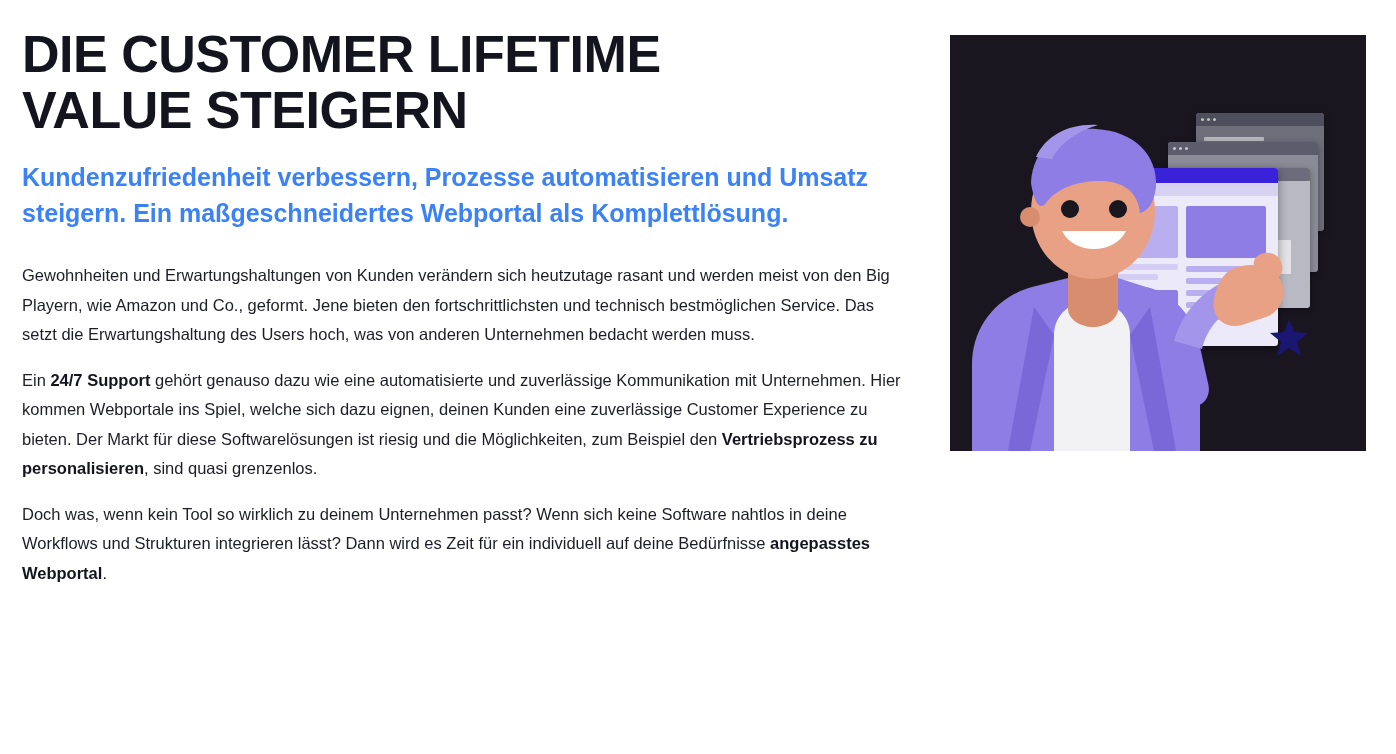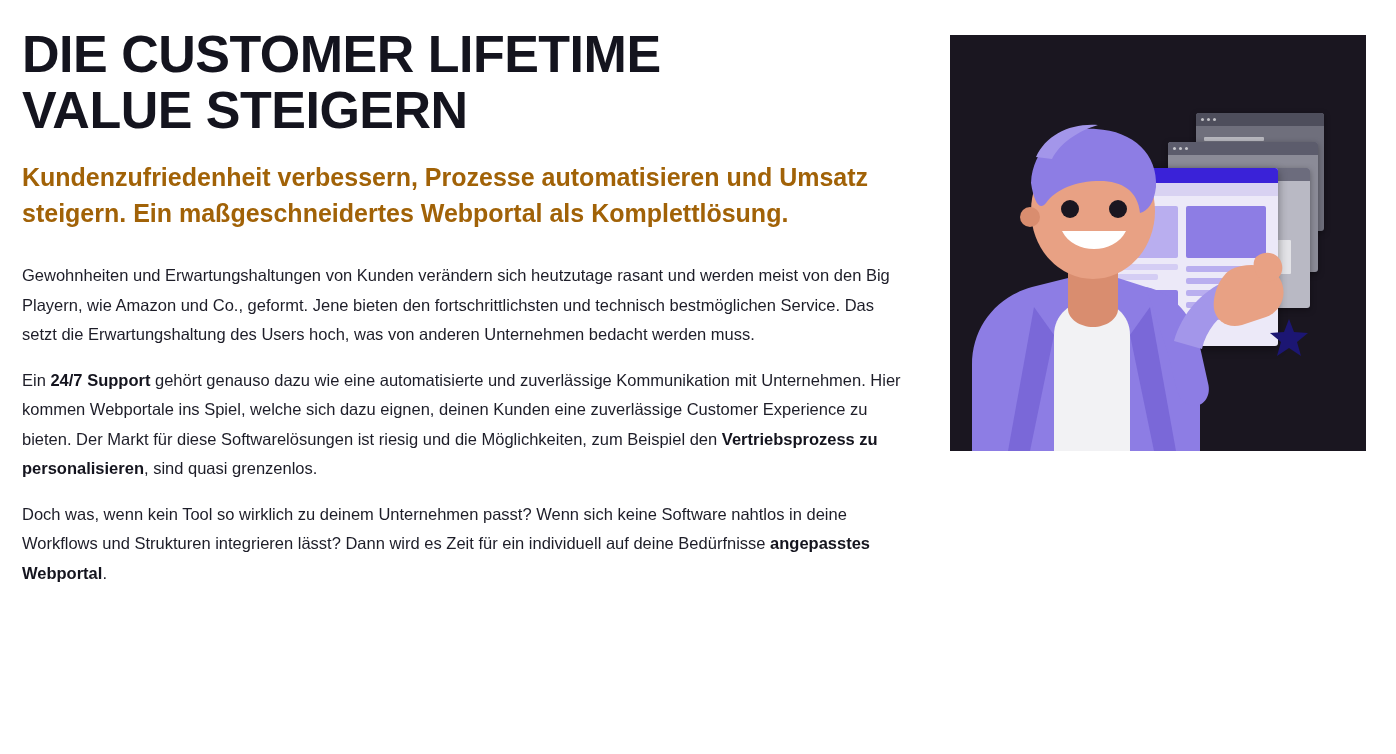--- a/index.html
+++ b/index.html
@@ -34,21 +34,21 @@
     font-weight: 700;
     text-transform: uppercase;
     color: #14141e;
     max-width: 810px;
   }
   .subheadline {
     margin: 22px 0 0 0;
     font-size: 25px;
     line-height: 1.42;
     font-weight: 700;
-    color: #a16207;
+    color: #3b82f6;
     max-width: 880px;
   }
   .body-block {
     margin-top: 30px;
     font-size: 16.5px;
     line-height: 1.78;
     color: #1d1d28;
     max-width: 895px;
     font-weight: 400;
   }

